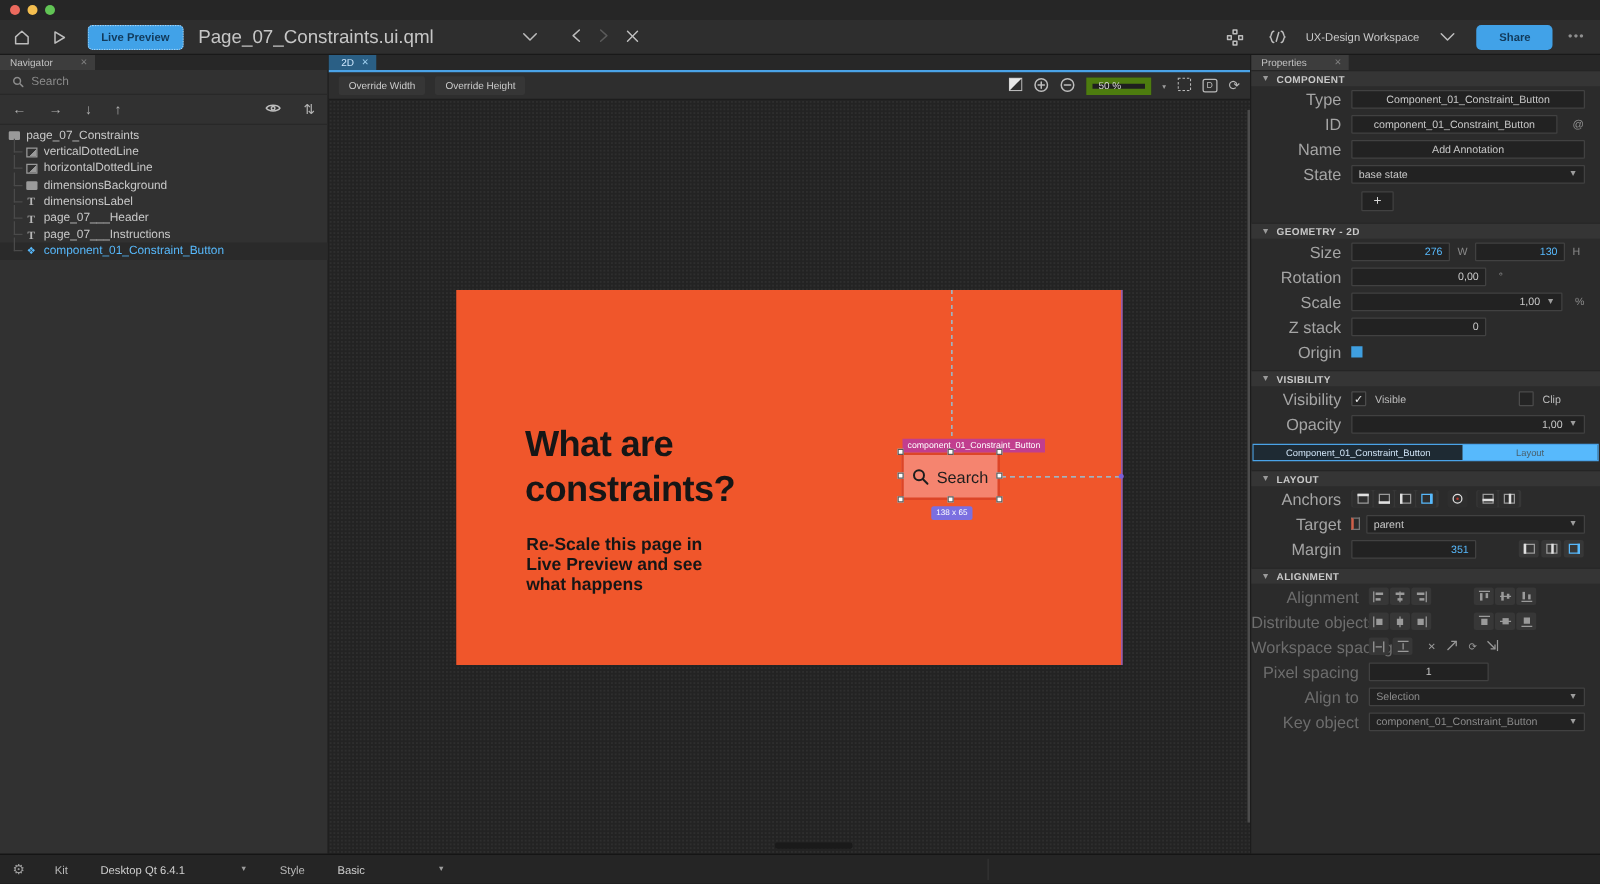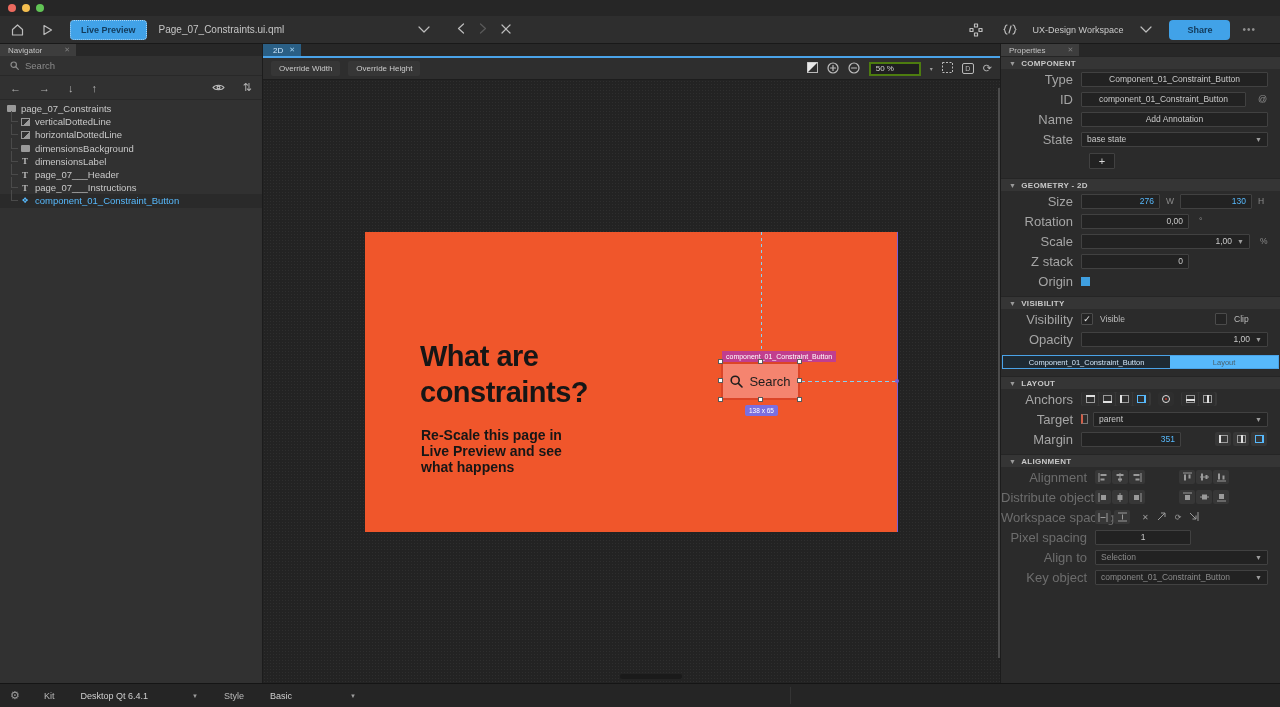--- a/index.html
+++ b/index.html
@@ -13,24 +13,24 @@
   .light { width:8px; height:8px; border-radius:50%; }
   .light.red{ background:#ec6a5e; } .light.yellow{ background:#f4be4f; } .light.green{ background:#61c455; }
   .win-title { position:absolute; left:0; right:0; text-align:center; font-size:9px; color:#b5b5b5; font-weight:bold; }
   .doc-glyph { display:inline-block; width:6px; height:8px; border:1px solid #b5b5b5; border-radius:1px; margin-right:4px; vertical-align:-1px; background:linear-gradient(#b5b5b5 0 2px, transparent 2px); }
 
   
   .maintoolbar { height:28px; background:#2e2e2e; border-bottom:1px solid #191919; display:flex; align-items:center; flex:0 0 28px; }
   .tb-icon { width:22px; height:20px; display:flex; align-items:center; justify-content:center; color:#bdbdbd; cursor:default; }
   .btn-blue { background:#41a2e8; color:#123a5a; border:1px dotted rgba(255,255,255,.55); border-radius:4px;
     font-size:9px; font-weight:bold; padding:4px 10px; display:inline-block; }
-  .file-name { color:#c6c6c6; font-size:10px; margin-left:12px; width:160px; }
+  .file-name { color:#c6c6c6; font-size:15px; margin-left:12px; width:160px; }
   .nav-chevrons { display:flex; align-items:center; gap:14px; margin-left:22px; color:#b5b5b5; font-size:12px; }
   .dim { color:#5a5a5a; }
-  .tb-right { margin-left:auto; display:flex; align-items:center; gap:12px; padding-right:24px; }
+  .tb-right { margin-left:auto; display:flex; align-items:center; gap:12px; padding-right:12px; }
   .workspace { display:flex; align-items:center; gap:6px; color:#c9c9c9; font-size:9px; }
   .share-btn { background:#41a2e8; color:#123a5a; border-radius:4px; font-size:9px; font-weight:bold; padding:5px 18px; }
   .more-dots { color:#8f8f8f; font-size:10px; letter-spacing:1px; }
 
   
   .content { flex:1; display:flex; min-height:0; }
 
   
   .left-panel { width:263px; background:#313131; border-right:1px solid #1c1c1c; display:flex; flex-direction:column; }
   .panel-tab-row { height:12px; background:#272727; display:flex; }
@@ -55,21 +55,21 @@
 
   
   .center { flex:1; display:flex; flex-direction:column; background:#232323; min-width:0; position:relative; }
   .doc-tab-row { height:12px; background:#272727; display:flex; }
   .doc-tab { background:#2a5f85; color:#cfe9ff; font-size:8px; padding:1px 6px 1px 10px; display:flex; gap:6px; align-items:center; }
   .doc-tab .x { color:#9fd0f0; font-size:7px; }
   .blue-underline { height:2px; background:#4aa3e8; }
   .canvas-toolbar { height:22px; background:#2e2e2e; border-bottom:1px solid #1d1d1d; display:flex; align-items:center; font-size:8px; color:#cccccc; padding:0 8px; gap:8px; }
   .flat-btn { padding:3px 8px; background:#363636; border-radius:2px; }
   .ct-right { margin-left:auto; display:flex; align-items:center; gap:9px; color:#b9b9b9; }
-  .zoom-field { background:#1f1f1f; border:2px solid #4d7c0f; width:52px; height:14px; display:flex;
+  .zoom-field { background:#1f1f1f; border:5px solid #4d7c0f; width:52px; height:14px; display:flex;
     align-items:center; padding:0 5px; color:#d6d6d6; }
   .boxed-d { border:1px solid #b9b9b9; border-radius:2px; font-size:7px; padding:0 2.5px; line-height:9px; color:#b9b9b9; }
 
   .canvas { flex:1; position:relative; overflow:hidden; background-color:#232323;
     background-image:radial-gradient(rgba(255,255,255,.05) .7px, transparent .7px); background-size:3px 3px; }
   .artboard { position:absolute; left:102px; top:152px; width:533px; height:300px; background:#f0562b;
     border-right:1.5px solid #7b5fd6; }
   .ab-header { position:absolute; left:55px; top:106px; width:250px; font-size:29px; line-height:36px;
     font-weight:bold; color:#161616; letter-spacing:-0.5px; }
   .ab-instructions { position:absolute; left:56px; top:195px; font-size:14px; line-height:16px;

